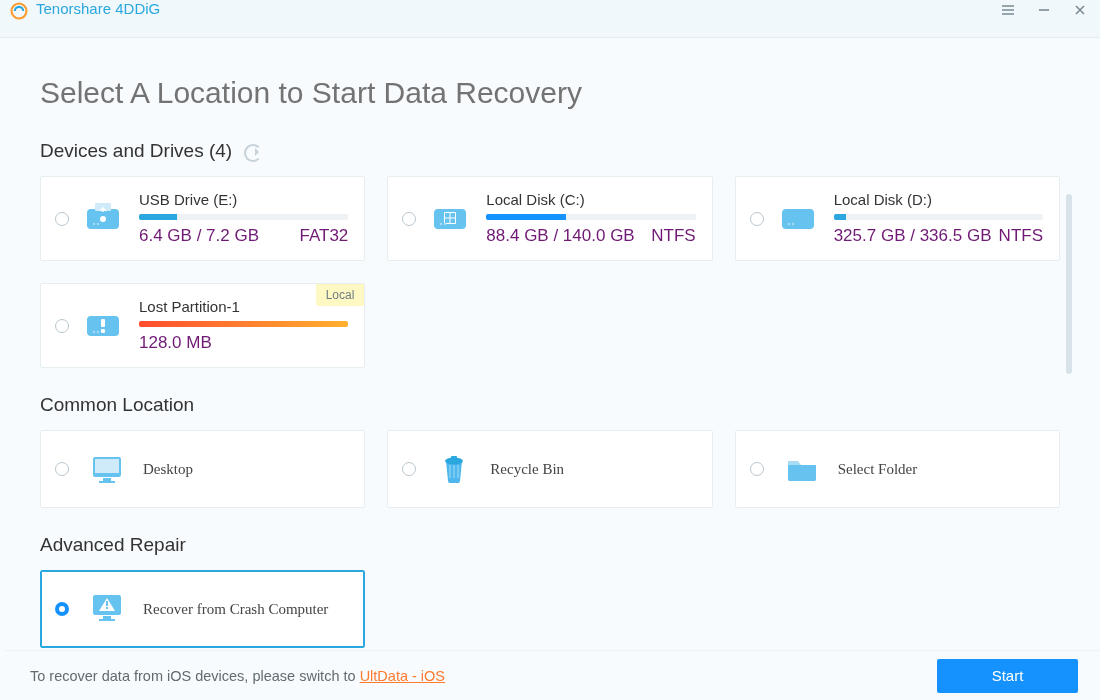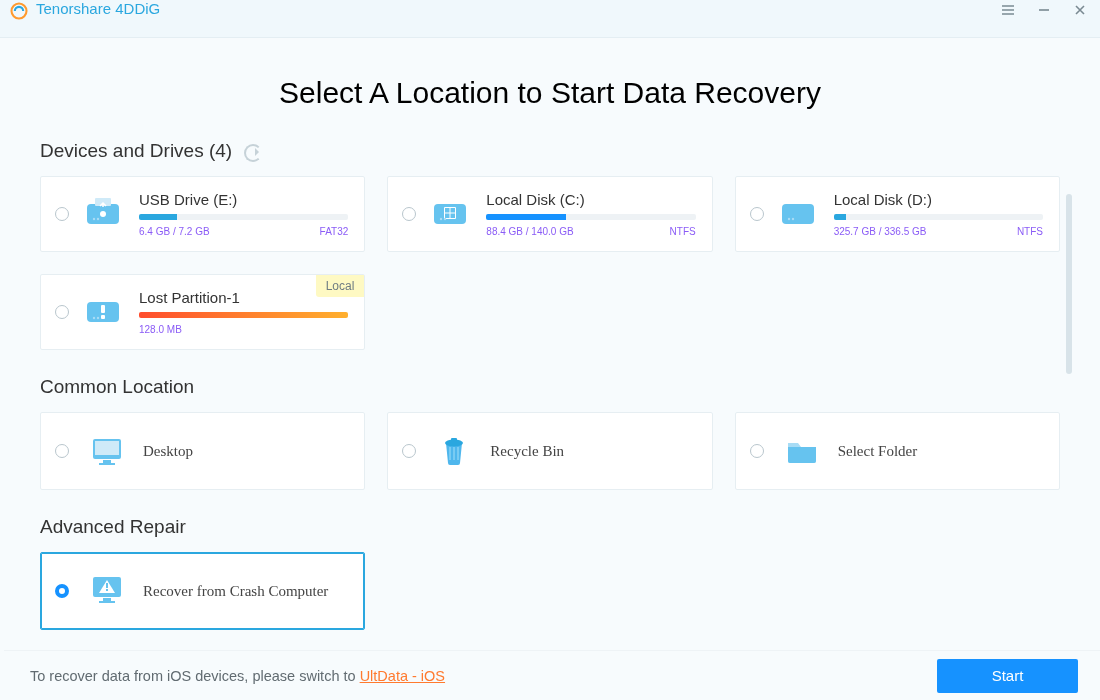--- a/index.html
+++ b/index.html
@@ -7,41 +7,41 @@
   .titlebar {
     height: 38px; background: #f0f8fc; display: flex; align-items: flex-start;
     padding: 0 10px 0 8px; border-bottom: 1px solid #e4eef3;
   }
   .titlebar .logo { width: 22px; height: 22px; margin-right: 6px; display:flex; align-items:center; justify-content:center;}
   .titlebar .title { color: #2aa7df; font-size: 15px; font-weight: 500; }
   .titlebar .winctrls { margin-left: auto; display: flex; gap: 16px; align-items:center; }
   .titlebar .winctrls .ctrl { width:20px; height:20px; display:flex; align-items:center; justify-content:center; color:#6a7a82; cursor:pointer;}
   .content { padding: 20px 40px 0 40px; height: 612px; overflow-y:auto; position:relative;}
   .scrollind { position:absolute; right:28px; top:156px; width:6px; height:180px; background:#d8e3e9; border-radius:3px;}
-  h1.mainhead { text-align:center; font-weight:500; font-size:30px; color:#000000; margin: 18px 0 30px 0;}
+  h1.mainhead { text-align:left; font-weight:500; font-size:30px; color:#737373; margin: 18px 0 30px 0;}
   .sectionhead { display:flex; align-items:flex-end; gap:12px; font-size:19px; font-weight:500; color:#333; margin: 0 0 14px 0;}
   .grid3 { display:grid; grid-template-columns: repeat(3, 1fr); gap: 22px; margin-bottom: 26px;}
   .grid3b { display:grid; grid-template-columns: repeat(3, 1fr); gap: 22px; margin-bottom: 26px;}
   .card {
     background:#fff; border:1px solid #e6eef2; border-radius:2px;
     padding: 14px 16px 14px 14px; display:flex; align-items:center; position:relative;
     min-height: 64px; cursor:pointer;
   }
   .card.selected { border-color:#2aa7df; box-shadow: 0 0 0 1px #2aa7df inset; }
   .radio {
     width:14px; height:14px; border:1.5px solid #b9c6cd; border-radius:50%;
     margin-right: 12px; flex:0 0 14px; position:relative; align-self:center;
   }
   .radio.checked { border-color:#1692ff; border-width:4px; width:14px; height:14px; }
   .drvicon { width:44px; height:44px; margin-right:14px; flex:0 0 44px; display:flex; align-items:center; justify-content:center;}
   .drvbody { flex:1; min-width:0;}
   .drvname { font-size:15px; color:#333; margin-bottom:6px; font-weight:400;}
   .bar { width:100%; height:6px; background:#eef2f5; border-radius:2px; overflow:hidden; margin-bottom:6px;}
   .bar .fill { height:100%; }
-  .meta { display:flex; justify-content:space-between; font-size:10px; color:#8b5cf6;}
+  .meta { display:flex; justify-content:space-between; font-size:17px; color:#701a75;}
   .badge { position:absolute; top:0; right:0; background:#fef9c3; color:#6f7c83; font-size:12px; padding:4px 10px; border-bottom-left-radius:3px;}
   .locicon { width:44px; height:44px; margin: 0 14px 0 4px; display:flex; align-items:center; justify-content:center;}
   .locname { font-size:15px; color:#444;font-family:Liberation Serif, serif; }
   .card.simple { min-height: 78px; }
   .footer {
     position: fixed; left:4px; bottom:0; width:1100px; height:50px;
     background:#f7fbfd; border-top:1px solid #eef3f6;
     display:flex; align-items:center; padding: 0 26px;
   }
   .footer .note { font-size:14.5px; color:#616b71; }

